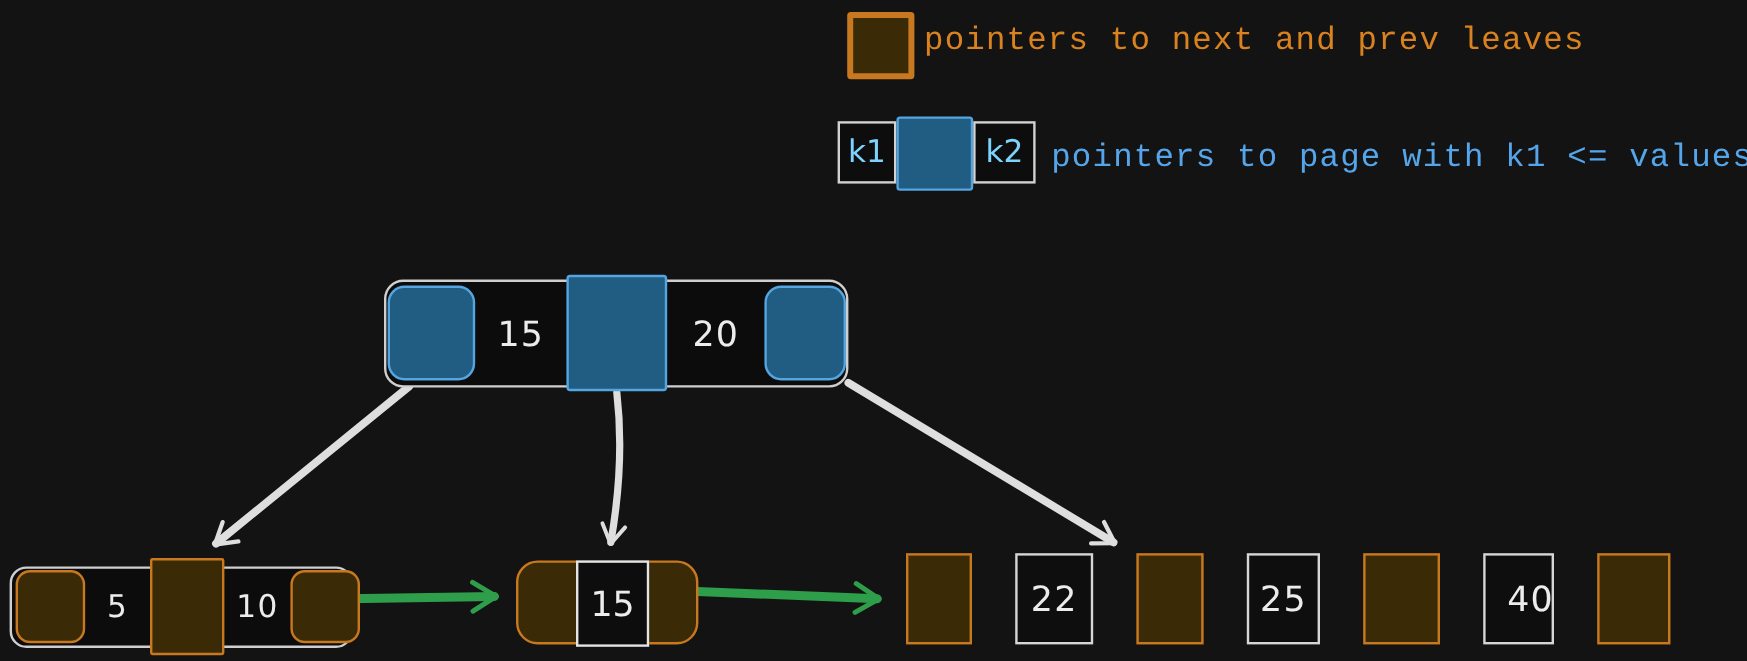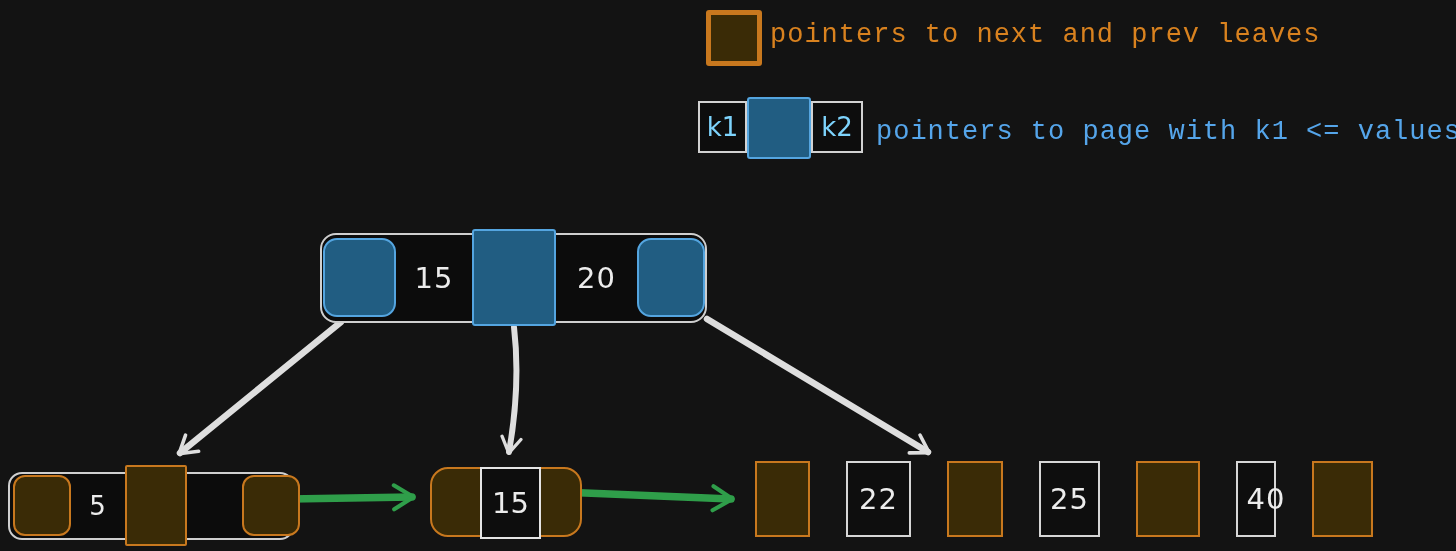--- a/index.html
+++ b/index.html
@@ -86,21 +86,21 @@
     position:relative; box-sizing:border-box; height:76px;
     background:var(--pointer-leaf-fill); border:2px solid var(--pointer-leaf-border);
   }
   .leaf3 .kb {
     position:relative; box-sizing:border-box; height:76px;
     background:#0e0e0e; border:2px solid #d6d6d6;
     display:flex; align-items:center; justify-content:center;
     color:#ececec; font-size:29px; letter-spacing:1px;
   }
   .leaf3 .w55 { width:55px; } .leaf3 .w65 { width:65px; } .leaf3 .w56 { width:56px; }
-  .leaf3 .w61 { width:61px; } .leaf3 .w64 { width:64px; } .leaf3 .w59 { width:40px;padding-left:20px; }
+  .leaf3 .w61 { width:61px; } .leaf3 .w64 { width:64px; } .leaf3 .w59 { width:59px;padding-left:20px; }
 </style>
 </head>
 <body>
 
 <div class="canvas">
 
   <svg class="arrows" viewBox="0 0 1456 551">
     <defs>
       <marker id="ah-white" viewBox="0 0 4 4" refX="3" refY="2" markerWidth="4" markerHeight="4" orient="auto" markerUnits="strokeWidth">
         <polyline points="0.6,0.4 3.2,2 0.6,3.6" fill="none" stroke="#dedede" stroke-width="0.55" stroke-linecap="round" stroke-linejoin="round"></polyline>
@@ -133,20 +133,21 @@
     <div class="key key-r0">15</div>
     <div class="page-pointer p-mid"></div>
     <div class="key key-r1">20</div>
     <div class="page-pointer p-right"></div>
   </div>
 
   <div class="leaf1">
     <div class="leaf-pointer p1"></div>
     <div class="key key-l0">5</div>
     <div class="leaf-pointer p2"></div>
+    <div class="key key-l1">10</div>
     <div class="leaf-pointer p3"></div>
   </div>
 
   <div class="leaf2">
     <div class="valuebox">15</div>
   </div>
 
   <div class="leaf3">
     <div class="lp w55"></div>
     <div class="kb w65">22</div>

